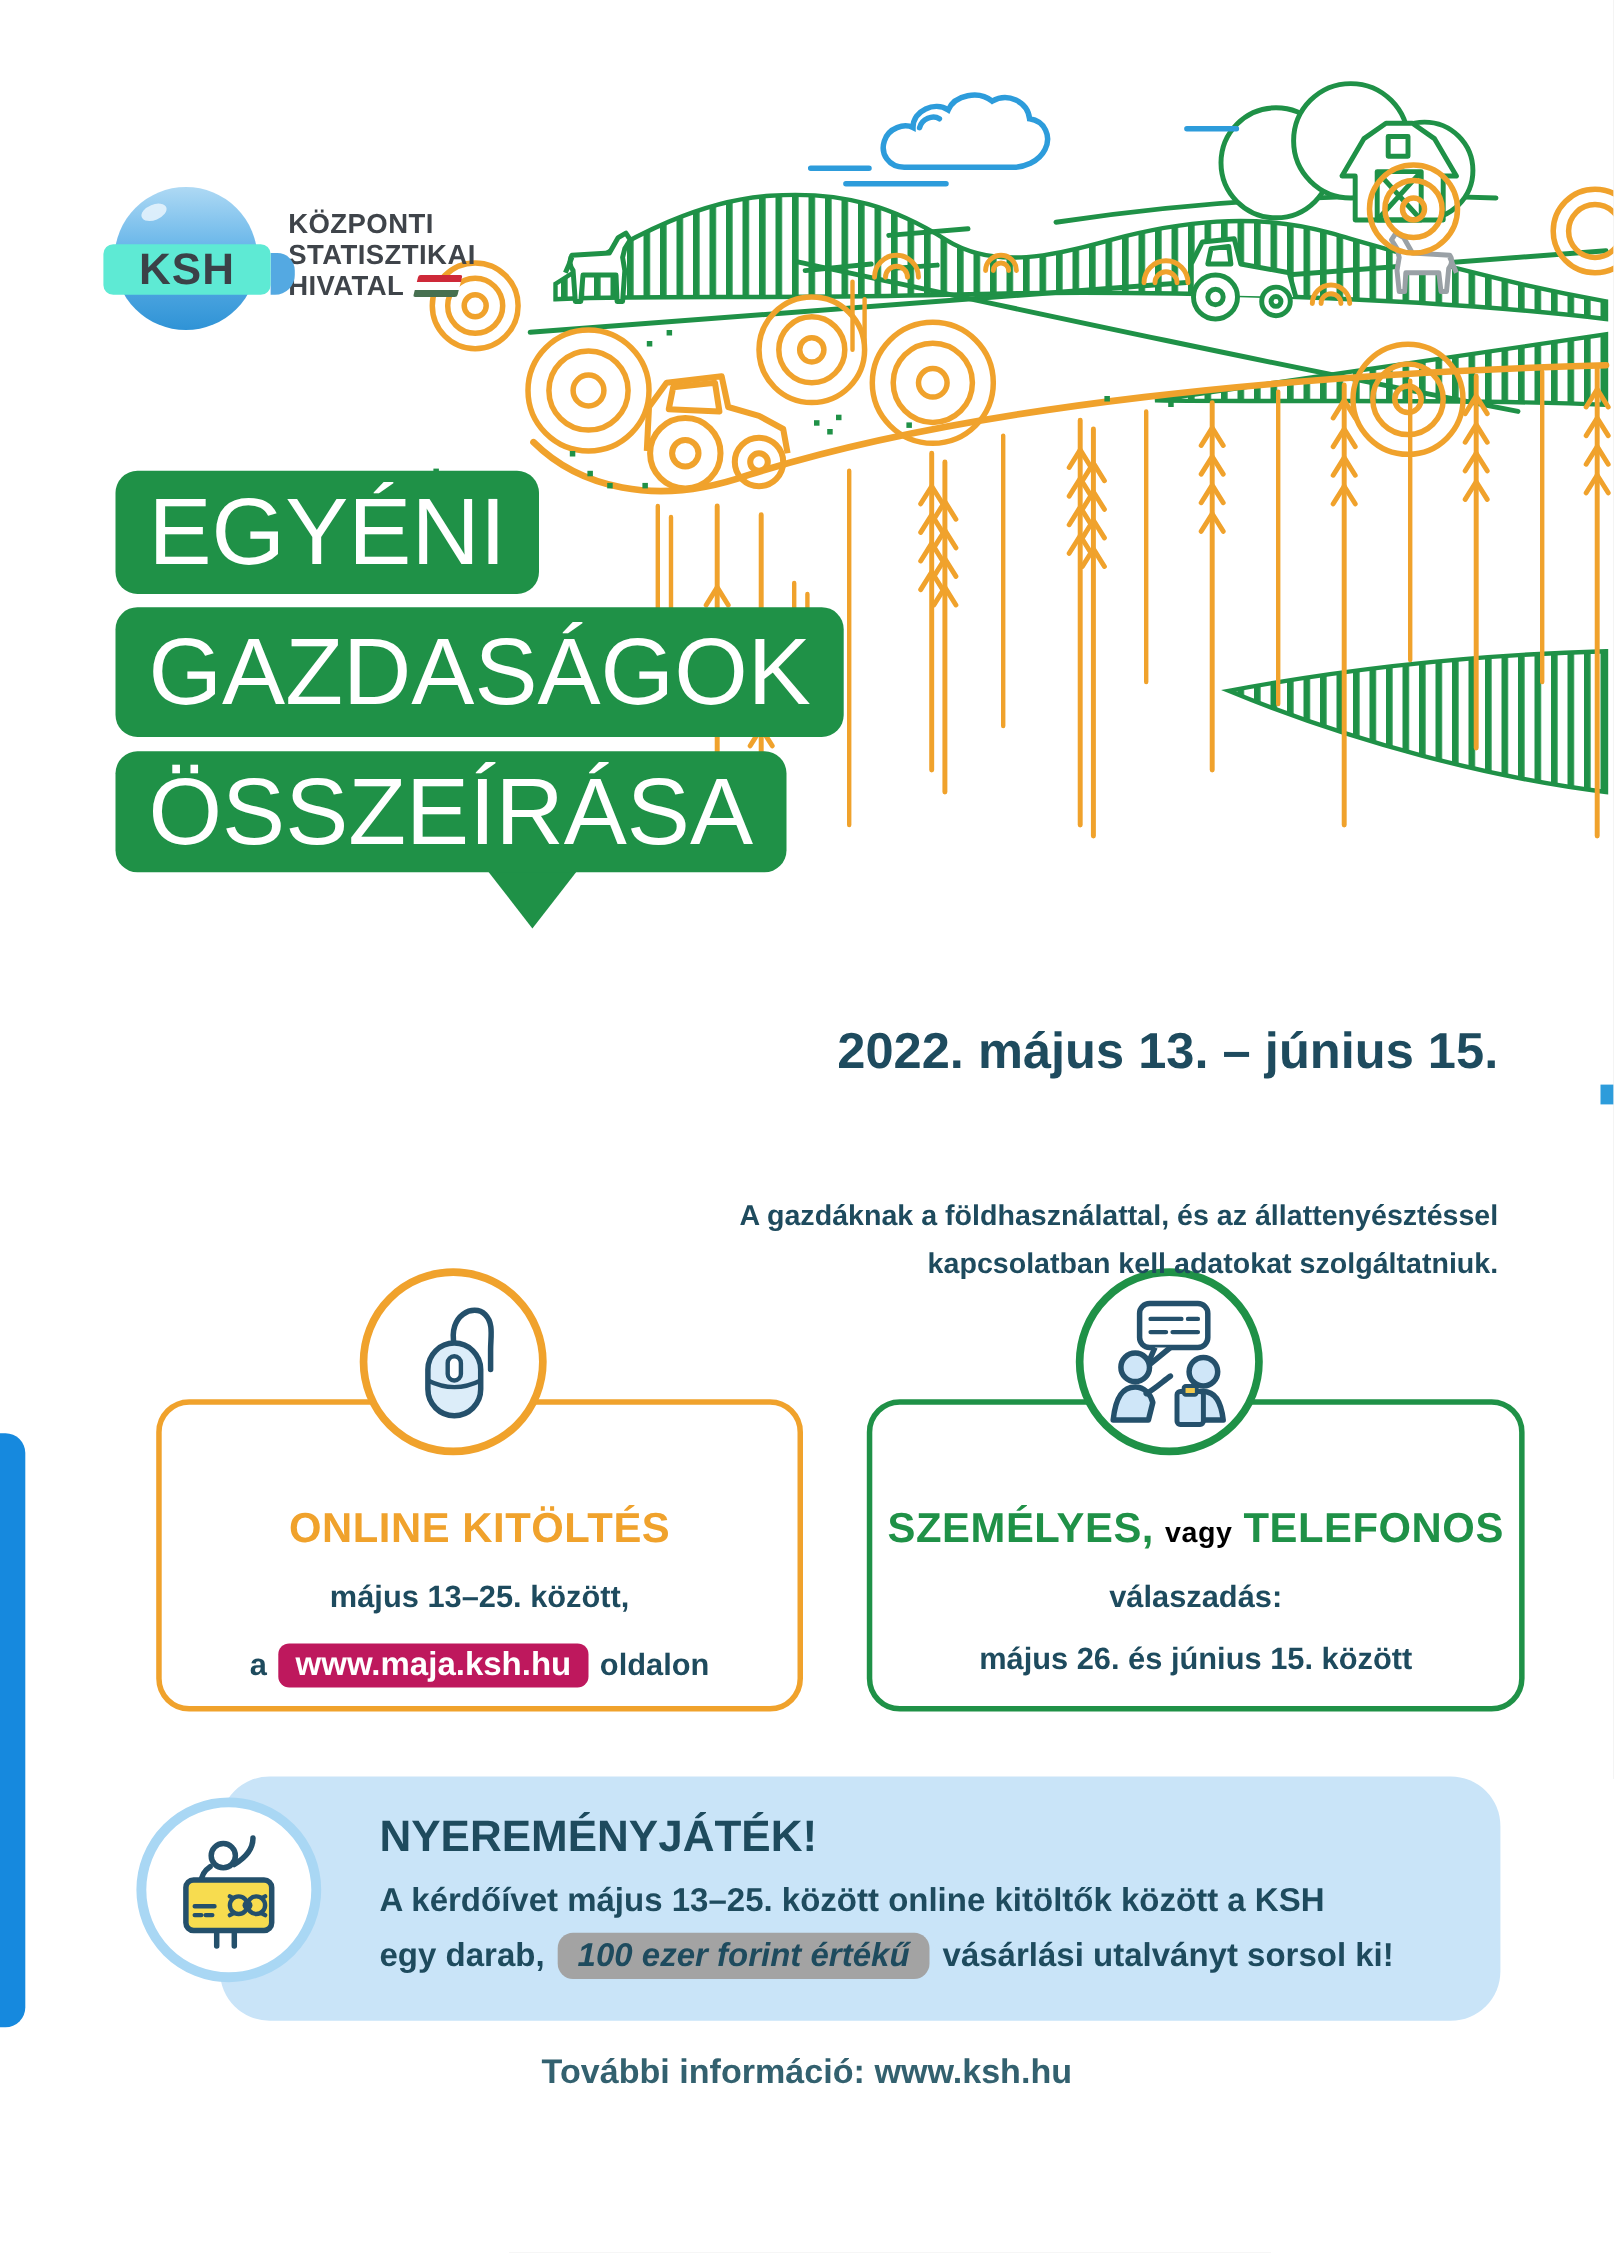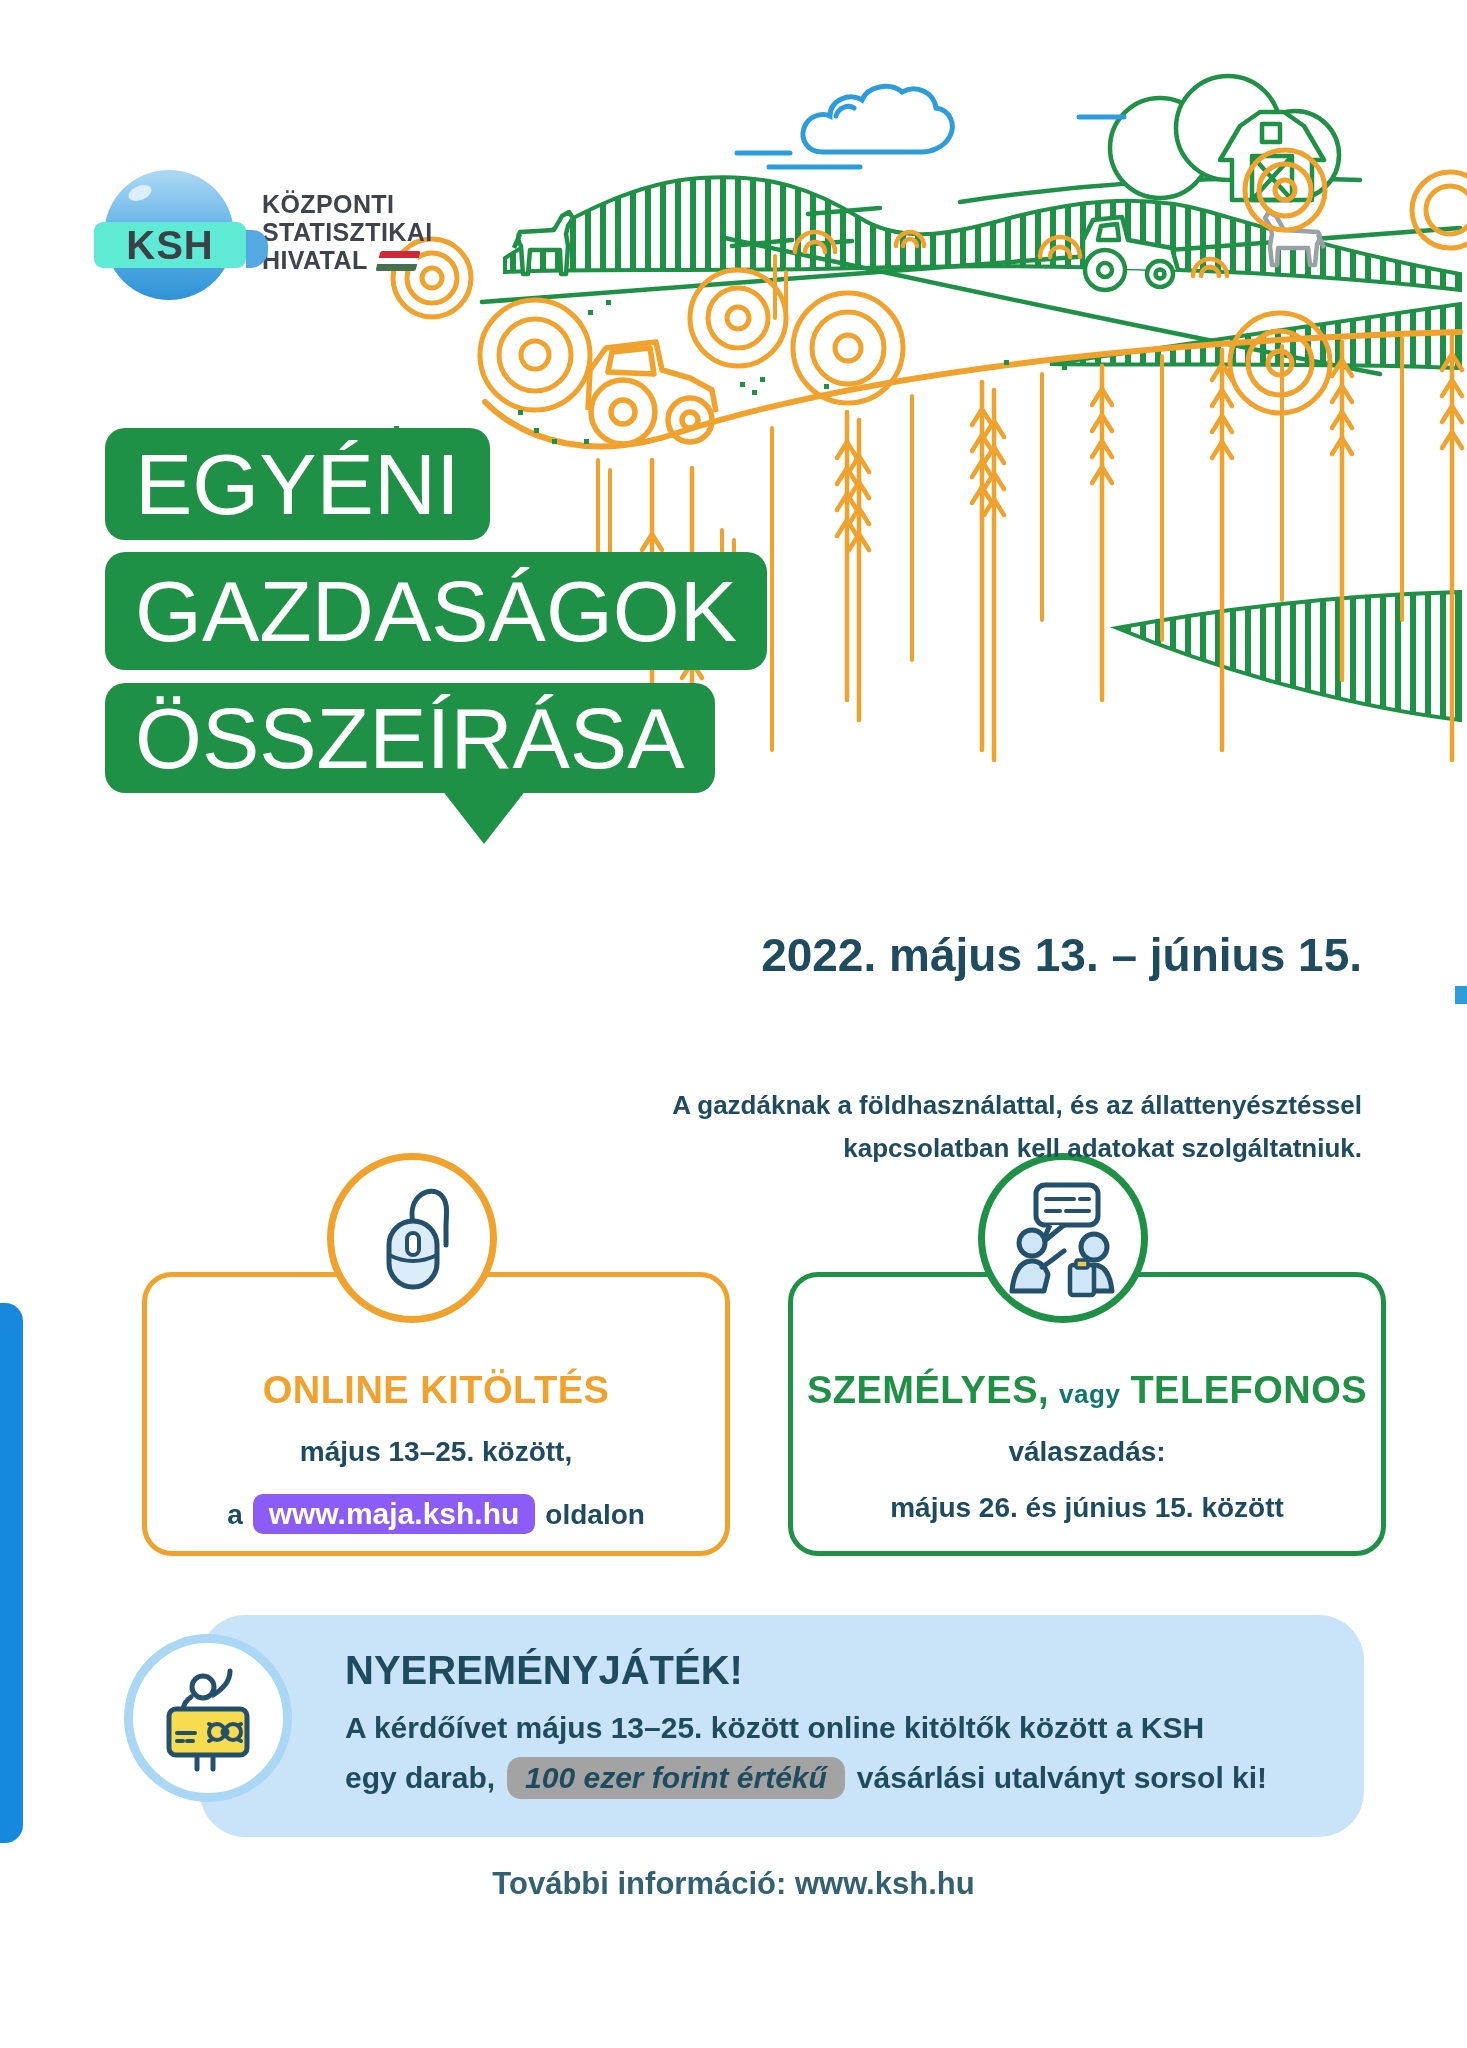--- a/index.html
+++ b/index.html
@@ -43,25 +43,25 @@
     text-align:center;z-index:1;margin-left:24px;}
   .card-online{left:118px;width:588px;border:5px solid #f0a22c;}
   .card-response{left:764px;width:598px;border:5px solid #1f9147;}
   .card-circle{position:absolute;top:1153px;width:170px;height:170px;border-radius:50%;background:#fff;
     box-sizing:border-box;display:flex;align-items:center;justify-content:center;z-index:2;}
   .circ-online{left:327px;border:7px solid #f0a22c;}
   .circ-response{left:978px;border:7px solid #1f9147;}
   .card-title{margin-top:92px;font-size:38px;font-weight:700;letter-spacing:.5px;}
   .card-title.orange{color:#f0a22c;}
   .card-title .green{color:#1f9147;}
-  .card-title .conj{color:#0f766e;font-size:26px;font-weight:700;margin:0 10px;}
+  .card-title .conj{color:#000000;font-size:26px;font-weight:700;margin:0 10px;}
   .card-line{margin-top:24px;font-size:28px;font-weight:700;color:#1e4b5e;}
   .card-line.semibold{font-weight:600;}
   .url-row{margin-top:26px;font-size:28px;font-weight:700;color:#1e4b5e;}
-  .url-pill{display:inline-block;background:#8b5cf6;color:#fff;font-size:30px;font-weight:700;
+  .url-pill{display:inline-block;background:#be185d;color:#fff;font-size:30px;font-weight:700;
     border-radius:10px;padding:3px 16px;margin:0 10px;}
   
   .prize-box{position:absolute;left:200px;top:1615px;width:1164px;height:222px;background:#c9e4f8;
     border-radius:45px;z-index:1;}
   .prize-circle{position:absolute;left:124px;top:1634px;width:168px;height:168px;border-radius:50%;
     background:#fff;border:9px solid #a9d7f4;box-sizing:border-box;display:flex;align-items:center;
     justify-content:center;z-index:2;}
   .prize-text{position:absolute;left:345px;top:1648px;z-index:2;color:#1e4b5e;}
   .prize-title{font-size:40px;font-weight:700;}
   .prize-line{margin-top:18px;font-size:30px;font-weight:700;}

